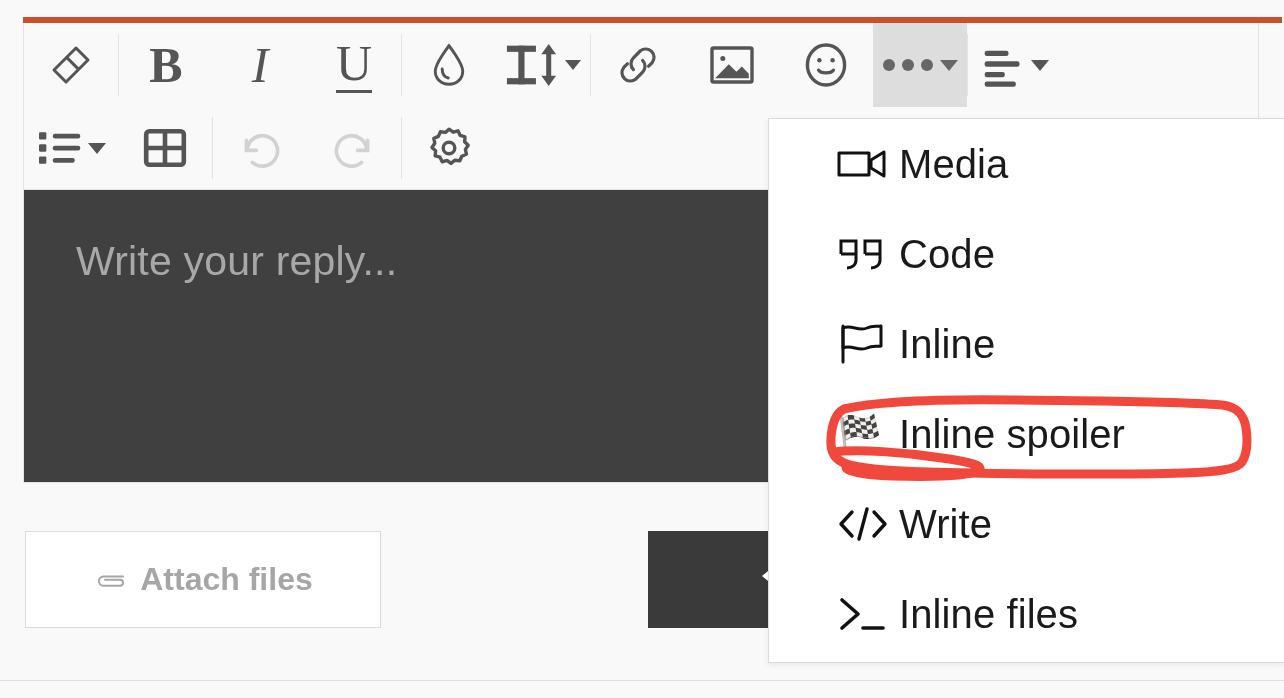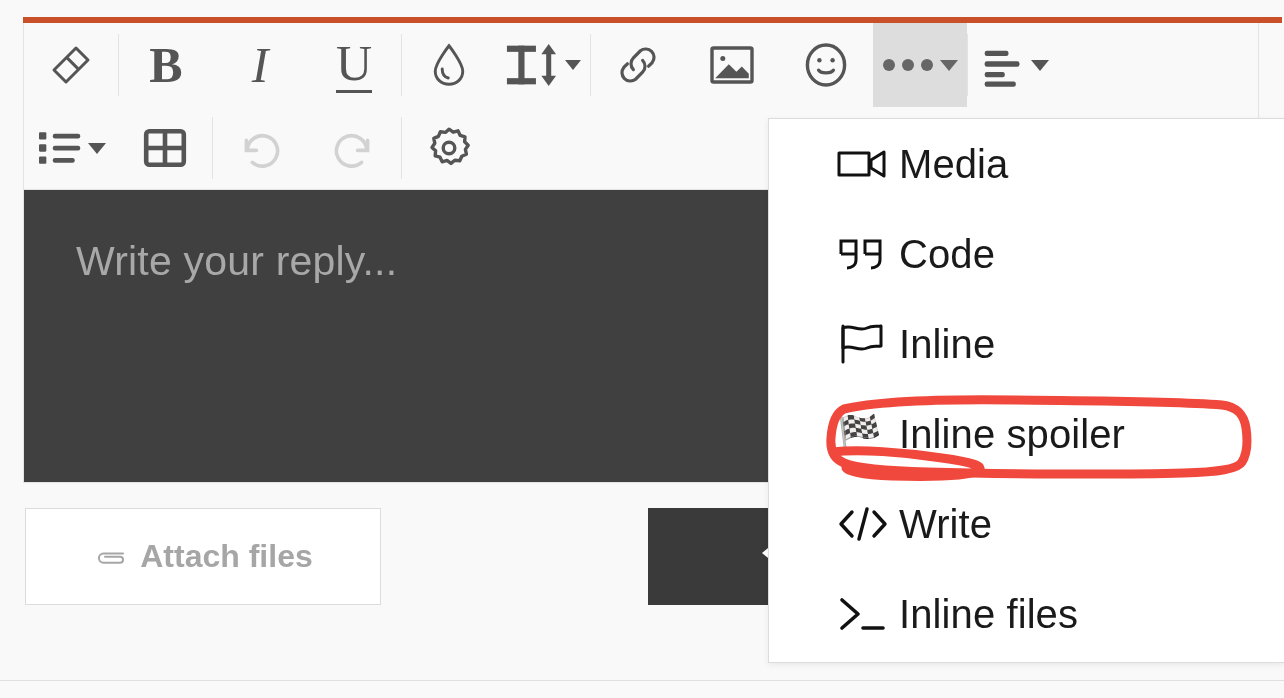--- a/index.html
+++ b/index.html
@@ -60,21 +60,21 @@
   #editor .placeholder{
     position:absolute;left:52px;top:48px;
     font-size:41px;color:#a8a8a8;
     font-family:"Liberation Sans", sans-serif;
     white-space:nowrap;
     letter-spacing:0.2px;
   }
 
   
   #bottombar{
-    position:absolute;left:0;top:485px;width:1236px;height:128px;
+    position:absolute;left:0;top:508px;width:1236px;height:128px;
   }
   #attach-btn{
     position:absolute;left:2px;top:0;
     width:356px;height:97px;
     background:#ffffff;border:1px solid #dcdcdc;
     box-sizing:border-box;
     display:flex;align-items:center;justify-content:center;
     cursor:pointer;
   }
   #attach-btn .label{

